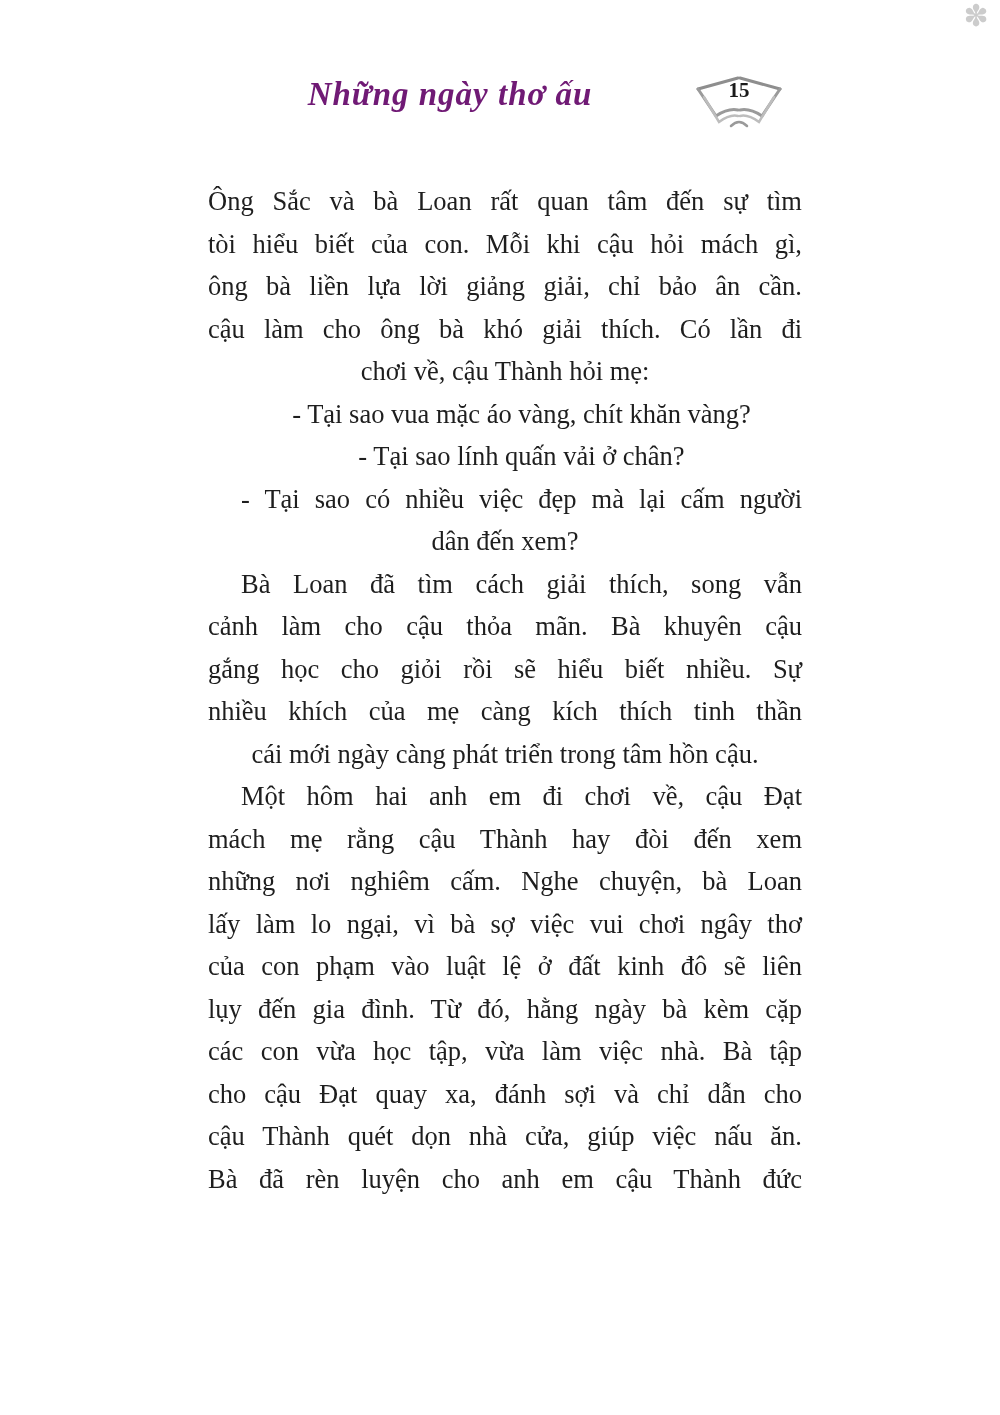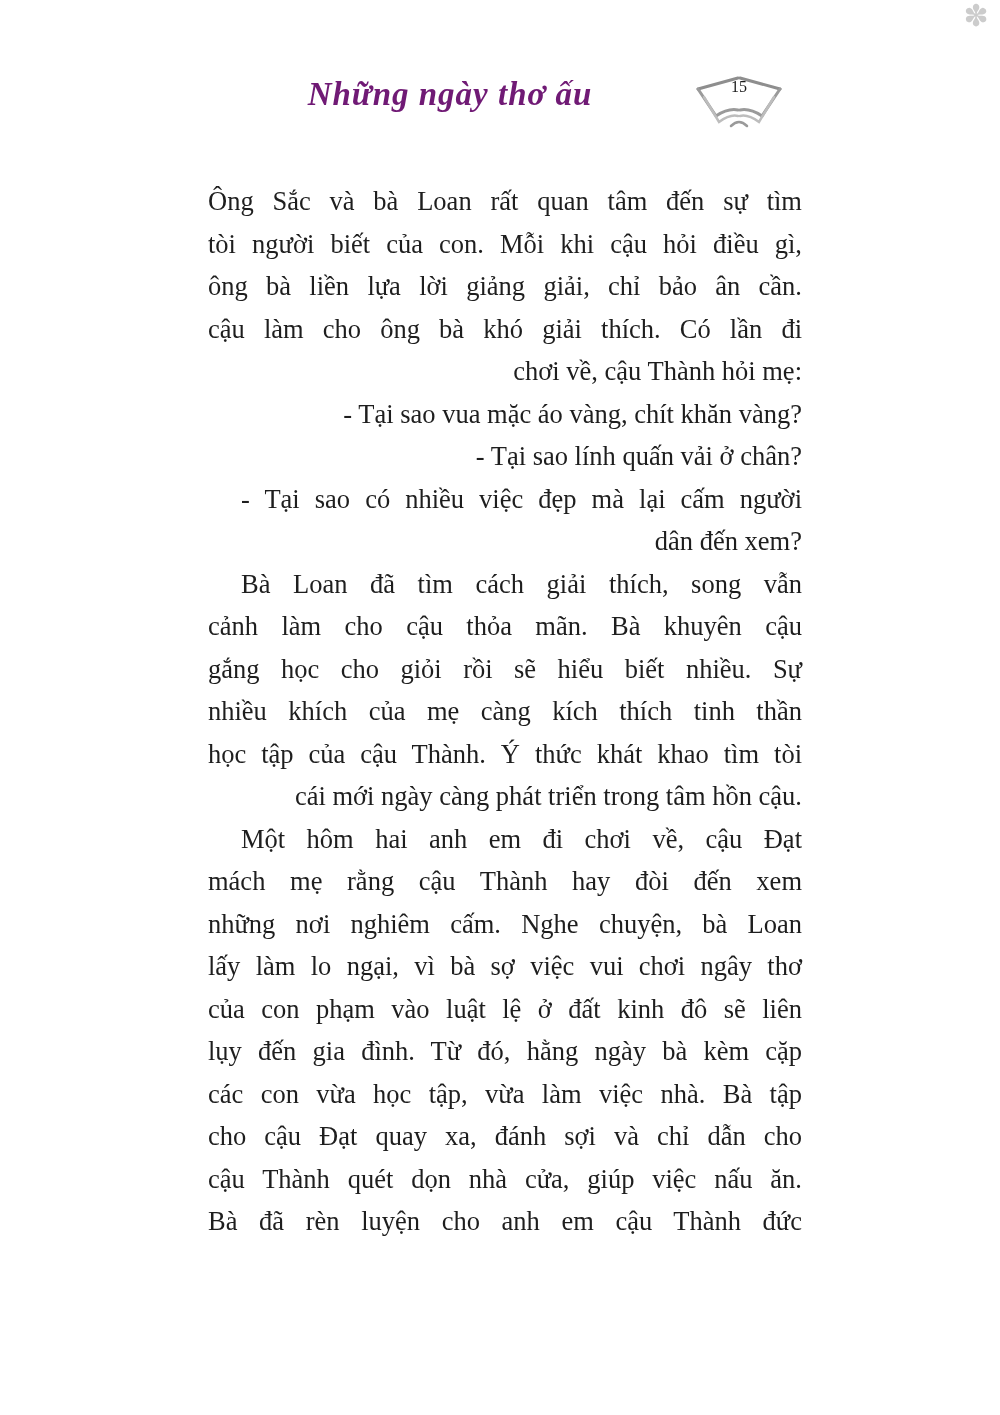--- a/index.html
+++ b/index.html
@@ -50,35 +50,35 @@
     height: 62px;
   }
   .page-badge svg { display: block; width: 106px; height: 62px; }
   .badge-number {
     position: absolute;
     left: 0;
     top: 8px;
     width: 106px;
     text-align: center;
     font-family: "Liberation Serif", "DejaVu Serif", serif;
-    font-weight: normal;
-    font-size: 16px;
+    font-weight: bold;
+    font-size: 21px;
     color: #1a1a1a;
   }
 
   
   .page-body {
     position: absolute;
     left: 208px;
     top: 180px;
     width: 594px;
     font-size: 26.5px;
     line-height: 42.5px;
   }
-  .line { text-align: right; }
+  .line { text-align: center; }
   .line.just { text-align: justify; text-align-last: justify; }
   .line.indent { padding-left: 33px; }
 </style>
 </head>
 <body>
 
 <div class="page">
 
   <div class="corner-ornament">✽</div>
 
@@ -97,33 +97,32 @@
         <path d="M88 27 L73 52 Q62 44 54 46" fill="none" stroke="#bdbdbd" stroke-width="2.5" stroke-linecap="round"></path>
 
         <path d="M45 56 Q53 48 61 56" fill="none" stroke="#9a9a9a" stroke-width="2.5" stroke-linecap="round"></path>
       </svg>
     </span>
     <div class="badge-number">15</div>
   </div>
 
   <div class="page-body">
       <div class="line just">Ông Sắc và bà Loan rất quan tâm đến sự tìm</div>
-      <div class="line just">tòi người biết của con. Mỗi khi cậu hỏi điều gì,</div>
+      <div class="line just">tòi hiểu biết của con. Mỗi khi cậu hỏi mách gì,</div>
       <div class="line just">ông bà liền lựa lời giảng giải, chỉ bảo ân cần.</div>
       <div class="line just">cậu làm cho ông bà khó giải thích. Có lần đi</div>
       <div class="line">chơi về, cậu Thành hỏi mẹ:</div>
       <div class="line indent">- Tại sao vua mặc áo vàng, chít khăn vàng?</div>
       <div class="line indent">- Tại sao lính quấn vải ở chân?</div>
       <div class="line indent just">- Tại sao có nhiều việc đẹp mà lại cấm người</div>
       <div class="line">dân đến xem?</div>
       <div class="line indent just">Bà Loan đã tìm cách giải thích, song vẫn</div>
       <div class="line just">cảnh làm cho cậu thỏa mãn. Bà khuyên cậu</div>
       <div class="line just">gắng học cho giỏi rồi sẽ hiểu biết nhiều. Sự</div>
       <div class="line just">nhiều khích của mẹ càng kích thích tinh thần</div>
-      <div class="line just">học tập của cậu Thành. Ý thức khát khao tìm tòi</div>
       <div class="line">cái mới ngày càng phát triển trong tâm hồn cậu.</div>
       <div class="line indent just">Một hôm hai anh em đi chơi về, cậu Đạt</div>
       <div class="line just">mách mẹ rằng cậu Thành hay đòi đến xem</div>
       <div class="line just">những nơi nghiêm cấm. Nghe chuyện, bà Loan</div>
       <div class="line just">lấy làm lo ngại, vì bà sợ việc vui chơi ngây thơ</div>
       <div class="line just">của con phạm vào luật lệ ở đất kinh đô sẽ liên</div>
       <div class="line just">lụy đến gia đình. Từ đó, hằng ngày bà kèm cặp</div>
       <div class="line just">các con vừa học tập, vừa làm việc nhà. Bà tập</div>
       <div class="line just">cho cậu Đạt quay xa, đánh sợi và chỉ dẫn cho</div>
       <div class="line just">cậu Thành quét dọn nhà cửa, giúp việc nấu ăn.</div>

